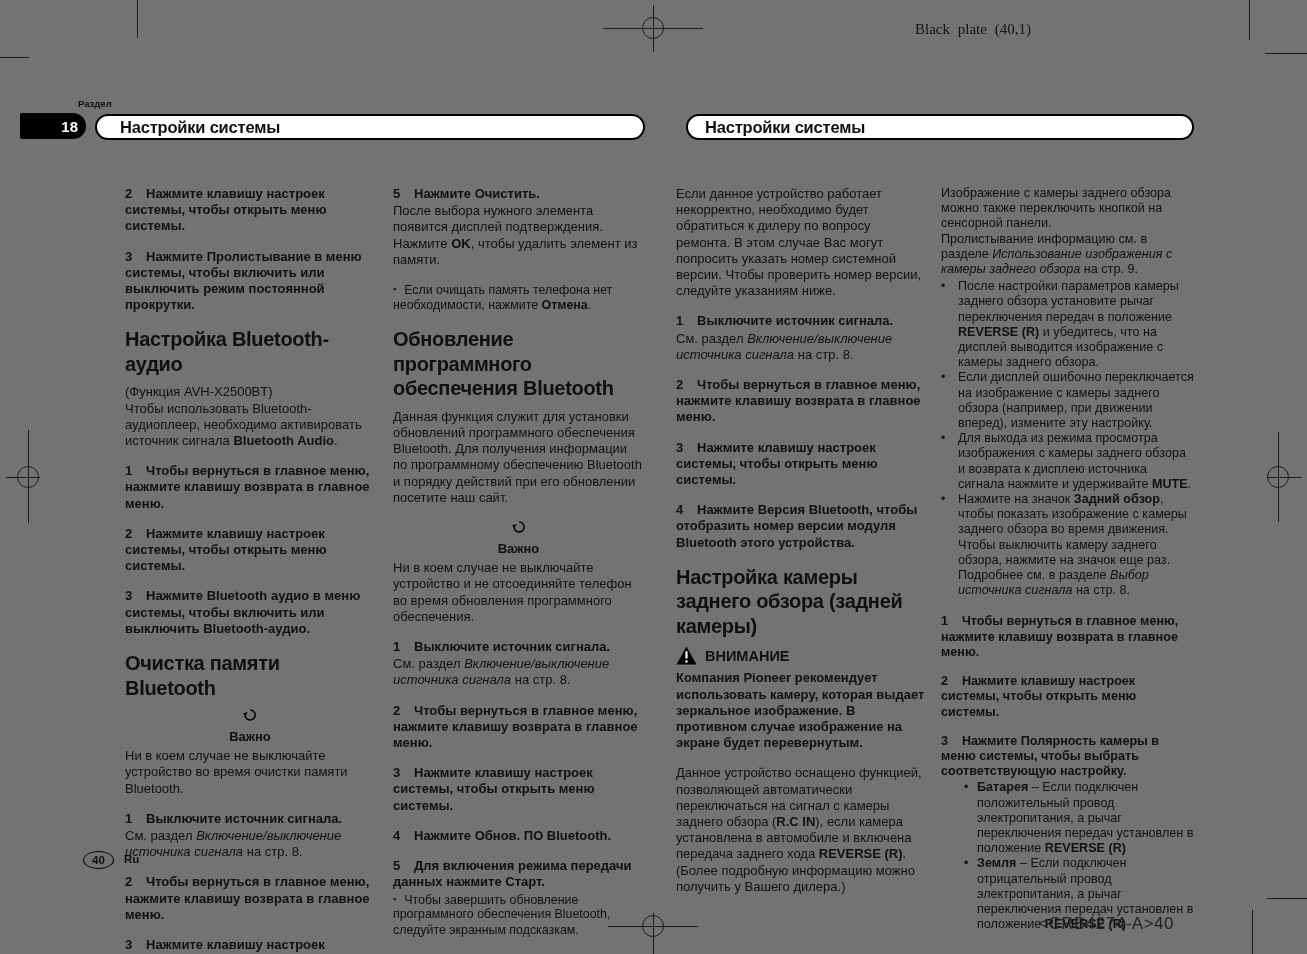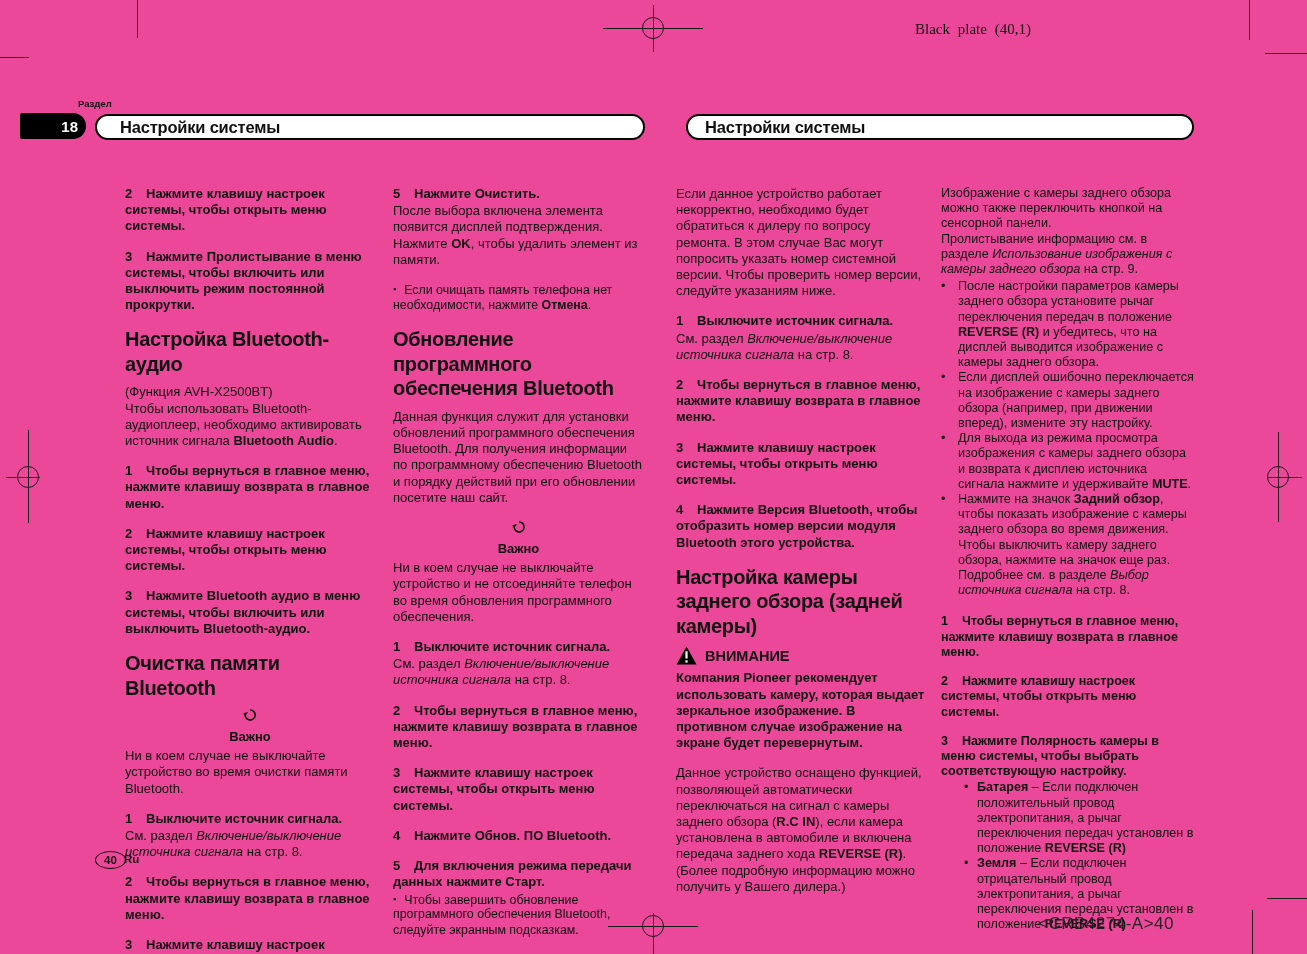--- a/index.html
+++ b/index.html
@@ -1,16 +1,16 @@
 <!DOCTYPE html>
 <html><head>
 <meta charset="utf-8">
 <style>
   html,body{margin:0;padding:0;background:#e8e8e8;}
-  #page{position:relative;width:1307px;height:954px;background:#ec4899;color:#101010;
+  #page{position:relative;width:1307px;height:954px;background:#737373;color:#101010;
         font-family:"Liberation Sans",sans-serif;overflow:hidden;}
   
   .rm{position:absolute;background:#1c1c1c;}
   .rm-circle{position:absolute;width:22px;height:22px;border:1.3px solid #1c1c1c;border-radius:50%;box-sizing:border-box;background:transparent;}
   
   .black-plate{position:absolute;left:915px;top:21px;font-family:"Liberation Serif",serif;font-size:15px;word-spacing:4px;color:#111;}
   .section-label{position:absolute;left:78px;top:98px;font-size:9.5px;font-weight:600;}
   .section-tab{position:absolute;left:20px;top:113px;width:66px;height:26px;background:#000;border-radius:2px 13px 13px 2px;
                display:flex;align-items:center;justify-content:flex-end;padding-right:8px;box-sizing:border-box;}
   .section-tab span{color:#fff;font-weight:700;font-size:15px;}
@@ -43,21 +43,21 @@
   .rb{display:flex;font-size:12.6px;line-height:15.2px;}
   .rb .marker{flex:0 0 17px;}
   .rb .bt{flex:1;}
   .sub{display:flex;padding-left:23px;font-size:12.6px;line-height:15.2px;}
   .sub .marker{flex:0 0 13px;}
   .sub .bt{flex:1;}
   .b{font-weight:700;}
   .i{font-style:italic;}
   .num{display:inline-block;min-width:21px;}
   
-  .page-badge{position:absolute;left:95px;top:851px;width:31px;height:18px;border:1.7px solid #000;border-radius:50%;
+  .page-badge{position:absolute;left:83px;top:851px;width:31px;height:18px;border:1.7px solid #000;border-radius:50%;
               box-sizing:border-box;display:flex;align-items:center;justify-content:center;font-weight:700;font-size:11.5px;}
   .lang-label{position:absolute;left:124px;top:853px;font-weight:700;font-size:11.5px;}
   .footer-code{position:absolute;left:1038px;top:914px;font-size:17px;font-weight:400;color:#222;letter-spacing:0.5px;}
   svg{display:block;}
 </style>
 </head>
 <body>
 
 <div id="page">
 
@@ -114,21 +114,21 @@
     </div>
     <p class="step tight"><span class="num">1</span><span>Выключите источник сигнала.</span></p>
     <p class="ref"><span>См. раздел </span><span class="i">Включение/выключение источника сигнала</span><span> на стр. 8.</span></p>
     <p class="step"><span class="num">2</span><span>Чтобы вернуться в главное меню, нажмите клавишу возврата в главное меню.</span></p>
     <p class="step"><span class="num">3</span><span>Нажмите клавишу настроек системы, чтобы открыть меню системы.</span></p>
 
   </div>
 
   <div class="col" id="col2">
     <p class="step tight"><span class="num">5</span><span>Нажмите Очистить.</span></p>
-    <p class="para"><span>После выбора включена элемента появится дисплей подтверждения. Нажмите </span><span class="b">OK</span><span>, чтобы удалить элемент из памяти.</span></p>
+    <p class="para"><span>После выбора нужного элемента появится дисплей подтверждения. Нажмите </span><span class="b">OK</span><span>, чтобы удалить элемент из памяти.</span></p>
     <p class="sqb"><span class="sqmark">▪</span><span><span>Если очищать память телефона нет необходимости, нажмите </span><span class="b">Отмена</span><span>.</span></span></p>
     <h2 class="h2">Обновление программного обеспечения Bluetooth</h2>
     <p class="para">Данная функция служит для установки обновлений программного обеспечения Bluetooth. Для получения информации по программному обеспечению Bluetooth и порядку действий при его обновлении посетите наш сайт.</p>
     <div class="note">
       <div class="note-head">
         <svg width="16" height="14" viewBox="0 0 16 14">
           <path d="M8.2 2 a5 5 0 1 1 -4.6 3" fill="none" stroke="#000" stroke-width="1.5"></path>
           <path d="M1.2 5.6 l4.8 -1.5 -2.9 4 z" fill="#000"></path>
         </svg>
         <span>Важно</span>

